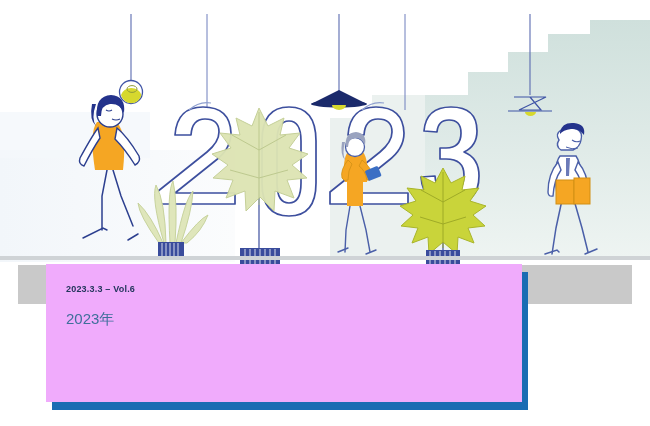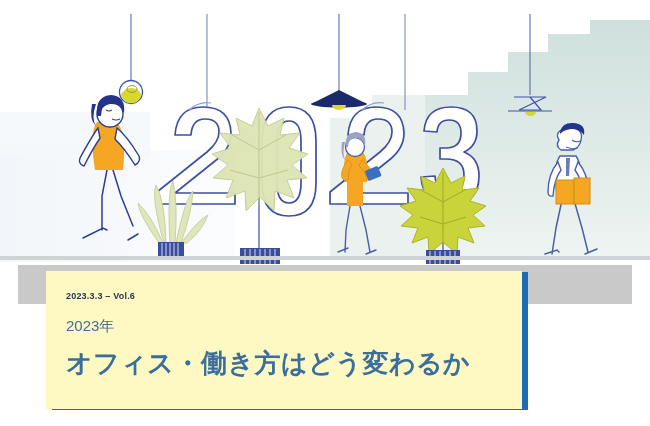--- a/index.html
+++ b/index.html
@@ -34,23 +34,23 @@
 
   
   #card-accent {
     position: absolute;
     left: 52px; top: 272px;
     width: 476px; height: 138px;
     background: #1b6cb3;
   }
   #card {
     position: absolute;
-    left: 46px; top: 271px;
+    left: 46px; top: 264px;
     width: 476px; height: 138px;
-    background: #fef9c3;
+    background: #f0abfc;
     padding: 20px 0 0 20px;
   }
   #kicker {
     font-size: 9px;
     font-weight: bold;
     color: #23365c;
     letter-spacing: .2px;
     margin-bottom: 16px;
   }
   #year {
@@ -269,16 +269,15 @@
       <line x1="0" y1="258" x2="650" y2="258" stroke="#cfd3d6" stroke-width="4"></line>
     </svg>
   </div>
 
   <div id="gray-plate"></div>
 
   <div id="card-accent"></div>
   <div id="card">
     <div id="kicker">2023.3.3 – Vol.6</div>
     <div id="year">2023年</div>
-    <div id="headline">オフィス・働き方はどう変わるか</div>
   </div>
 
 </div>
 
 </body></html>

